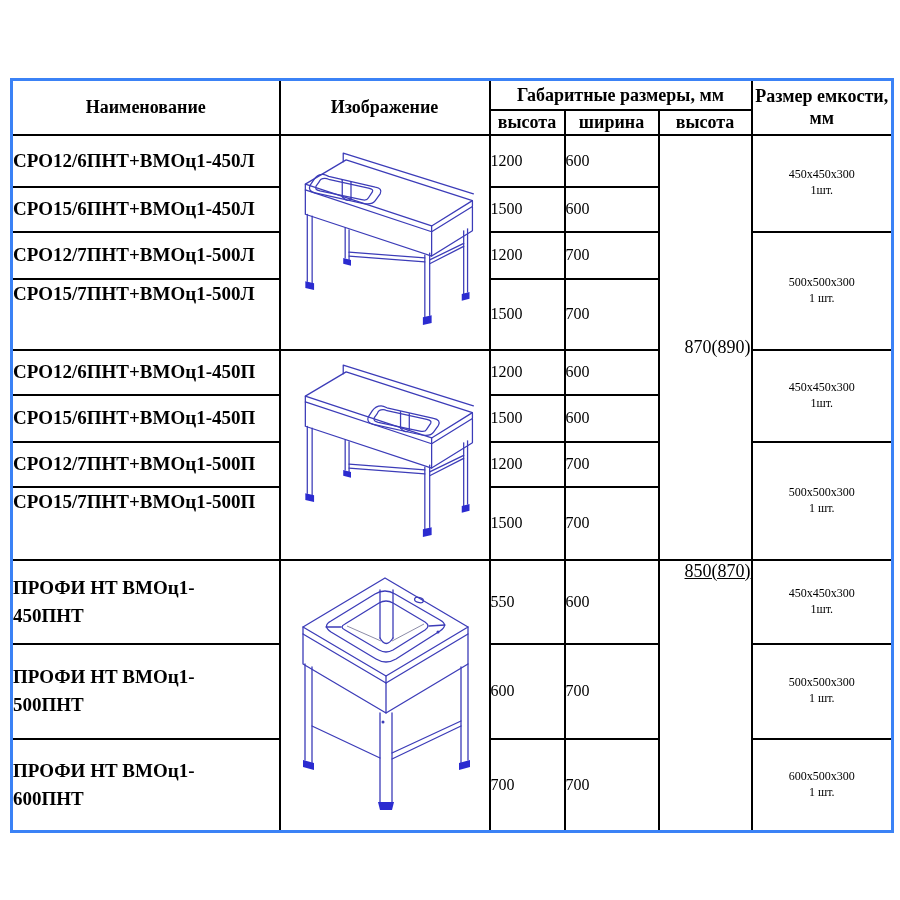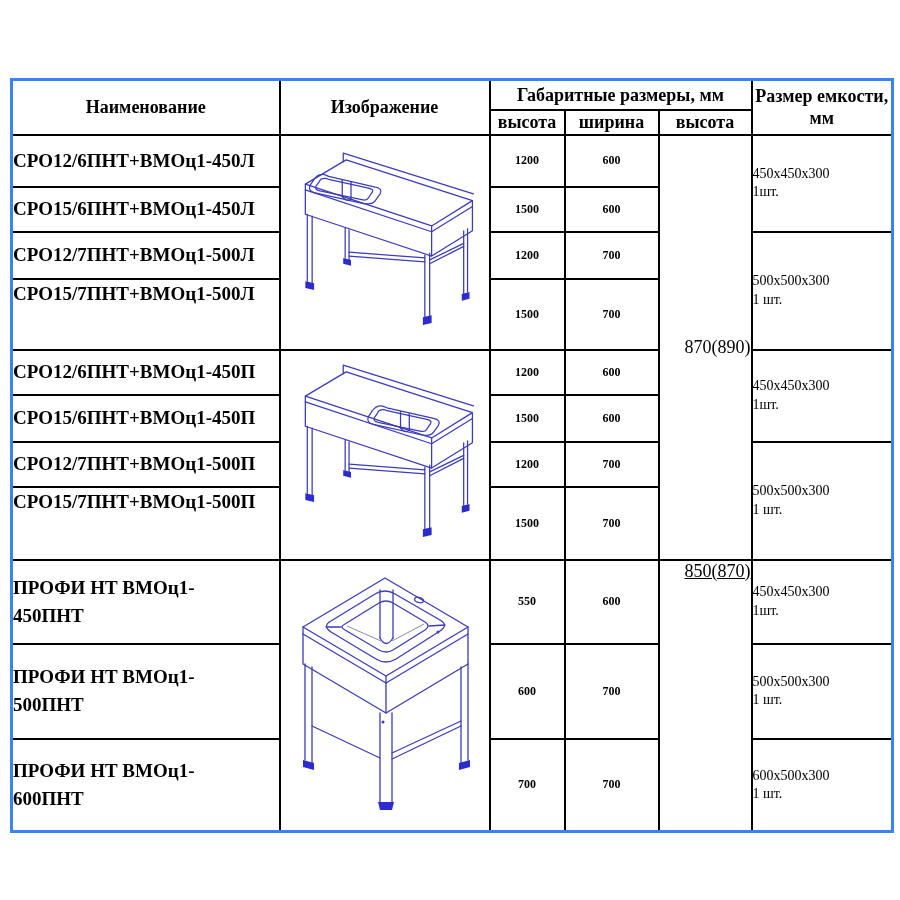--- a/index.html
+++ b/index.html
@@ -8,24 +8,24 @@
   .sheet{position:absolute;left:0;top:0;width:900px;height:900px;background:#fff;}
   table.spec{position:absolute;left:10px;top:78px;width:881px;
              border-collapse:collapse;table-layout:fixed;
              border:3px solid #3b82f6;font-size:18px;}
   table.spec td, table.spec th{border:2px solid #000;padding:0;overflow:hidden;}
   th{font-size:18px;font-weight:bold;text-align:center;vertical-align:middle;line-height:1.25;}
   th.cap-h{padding:0 6px;}
   td.name-cell{font-size:19px;text-align:left;vertical-align:middle;
                padding-left:8px;padding-right:4px;line-height:1.45;font-weight:bold;}
   td.name-top{vertical-align:top;padding-top:10px;}
-  td.num-cell{font-size:12px;text-align:center;vertical-align:middle;font-weight:bold;}
+  td.num-cell{font-size:16px;vertical-align:middle;}
   td.height-cell{font-size:18px;text-align:right;vertical-align:middle;}
   td.height-top{vertical-align:top;padding-top:28px;text-decoration:underline;}
-  td.cap-cell{font-size:14px;text-align:left;vertical-align:middle;line-height:1.3;}
+  td.cap-cell{font-size:12px;text-align:center;vertical-align:middle;line-height:1.3;}
   td.cap-cell span{display:block;}
   td.img-cell{text-align:center;vertical-align:middle;}
   span.wrap{display:inline-block;max-width:195px;}
   
   svg .draw{stroke:#3c3cb8;fill:none;stroke-width:1.3;stroke-linejoin:round;stroke-linecap:round;}
   svg .seam{stroke:#8c8ca8;fill:none;stroke-width:1;}
   svg .foot{fill:#2b2bd0;stroke:none;}
   svg .dot{fill:#3c3cb8;stroke:none;}
 </style>
 </head>

